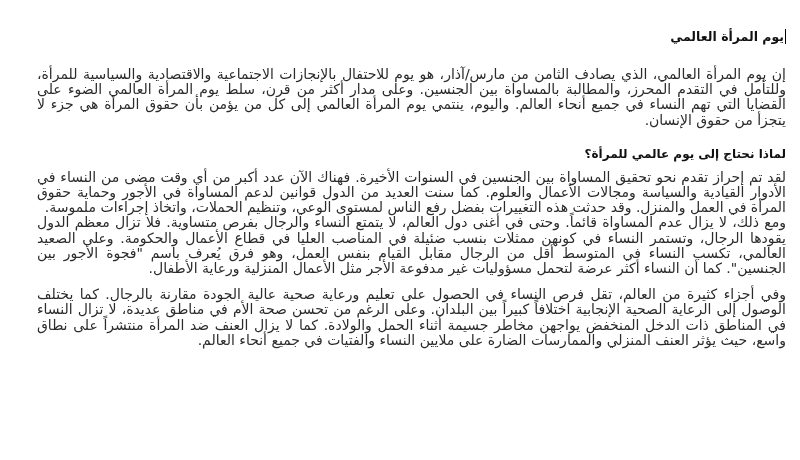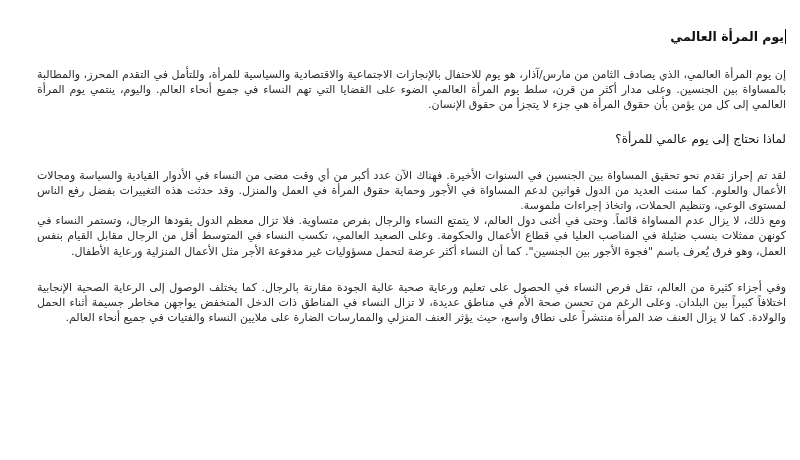--- a/index.html
+++ b/index.html
@@ -37,38 +37,38 @@
     }
     .doc-title .caret {
       display: inline-block;
       width: 1px;
       height: 15px;
       background: #000;
       vertical-align: -3px;
       margin-left: 1px;
     }
     .para {
-      font-size: 11px;
+      font-size: 14px;
       line-height: 15.2px;
       margin: 0;
       text-align: justify;
       text-align-last: right;
     }
     .section-heading {
       font-size: 12px;
-      font-weight: normal;
+      font-weight: bold;
       color: #111;
       margin: 0;
       line-height: 18px;
     }
     #p1 { margin-top: 20px; }
     #h2 { margin-top: 17px; }
-    #p2 { margin-top: 20px; }
+    #p2 { margin-top: 7px; }
     #p3 { margin-top: 0; }
-    #p4 { margin-top: 21px; }
+    #p4 { margin-top: 11px; }
     #p5 { margin-top: 16px; }
   </style>
 </head>
 <body>
 
 <div class="page">
   <div class="doc-title"><span class="caret"></span><span>يوم المرأة العالمي</span></div>
 
   <p id="p1" class="para">إن يوم المرأة العالمي، الذي يصادف الثامن من مارس/آذار، هو يوم للاحتفال بالإنجازات الاجتماعية والاقتصادية والسياسية للمرأة، وللتأمل في التقدم المحرز، والمطالبة بالمساواة بين الجنسين. وعلى مدار أكثر من قرن، سلط يوم المرأة العالمي الضوء على القضايا التي تهم النساء في جميع أنحاء العالم. واليوم، ينتمي يوم المرأة العالمي إلى كل من يؤمن بأن حقوق المرأة هي جزء لا يتجزأ من حقوق الإنسان.</p>
 

